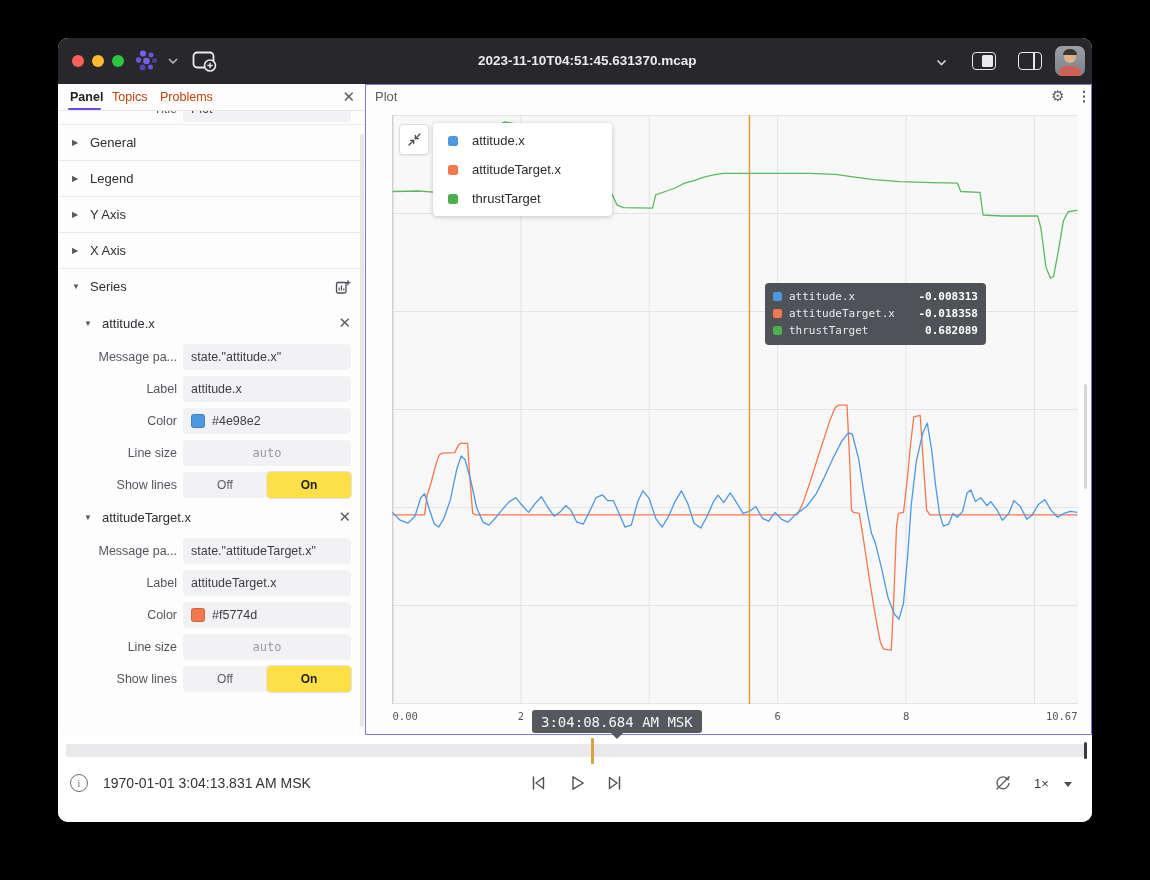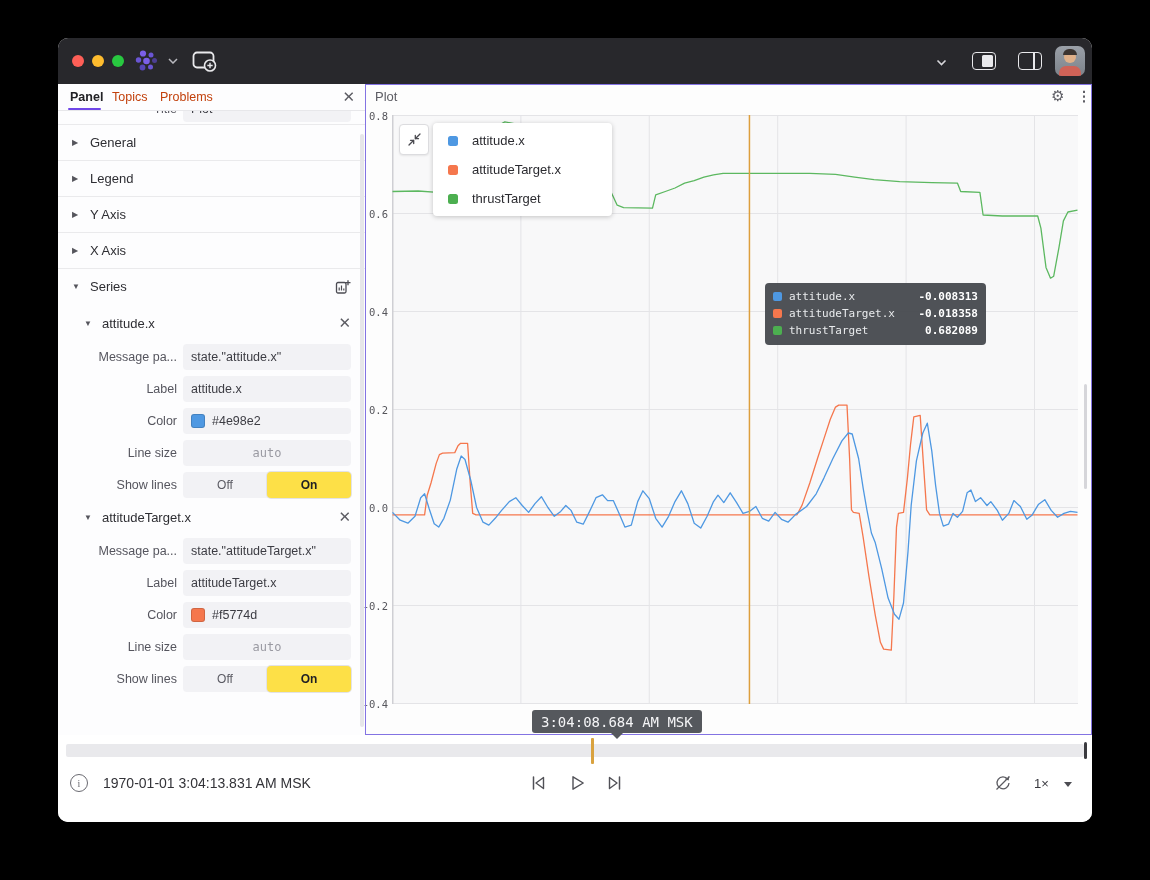--- a/index.html
+++ b/index.html
@@ -129,20 +129,21 @@
       <circle cx="16.5" cy="18" r="2.5" fill="#6a55d4"></circle>
     </svg>
     <svg class="logo-chev" width="10" height="6" viewBox="0 0 10 6">
       <polyline points="1,1 5,5 9,1" fill="none" stroke="#b9b9bf" stroke-width="1.5"></polyline>
     </svg>
     <svg class="addpanel" viewBox="0 0 26 21">
       <rect x="1.5" y="1.5" width="20" height="15" rx="3.5" fill="none" stroke="#e9e9ec" stroke-width="1.8"></rect>
       <circle cx="18" cy="14.5" r="5.5" fill="#28282c" stroke="#e9e9ec" stroke-width="1.6"></circle>
       <path d="M18 11.8v5.4 M15.3 14.5h5.4" stroke="#e9e9ec" stroke-width="1.4"></path>
     </svg>
+    <div class="fname">2023-11-10T04:51:45.631370.mcap</div>
     <svg class="layout-chev" width="11" height="7" viewBox="0 0 11 7">
       <polyline points="1.5,1.5 5.5,5.5 9.5,1.5" fill="none" stroke="#d7d6da" stroke-width="1.6"></polyline>
     </svg>
     <div class="sbicon l"></div>
     <div class="sbicon r"></div>
     <div class="avatar">
       <div class="head"></div>
           <div class="hair"></div>
           <div class="shirt"></div>
     </div>
@@ -277,28 +278,27 @@
           <line x1="257.29475164011245" y1="0" x2="257.29475164011245" y2="589" stroke="#e4e4e7" stroke-width="1"></line>
           <line x1="385.6921274601687" y1="0" x2="385.6921274601687" y2="589" stroke="#e4e4e7" stroke-width="1"></line>
           <line x1="514.0895032802249" y1="0" x2="514.0895032802249" y2="589" stroke="#e4e4e7" stroke-width="1"></line>
           <line x1="642.4868791002812" y1="0" x2="642.4868791002812" y2="589" stroke="#e4e4e7" stroke-width="1"></line>
           <line x1="0.75" y1="0" x2="0.75" y2="589" stroke="#cfcfd4" stroke-width="1.5"></line>
           <polyline points="0.5,76.5 26.2,76.0 45.4,77.4 64.7,75.0 84.0,73.5 96.8,71.5 100.6,49.5 105.1,11.3 112.8,6.9 125.7,9.3 148.2,10.8 167.4,12.3 180.3,20.1 193.1,34.8 205.9,54.4 218.8,76.5 225.2,90.2 231.6,92.6 260.5,93.1 263.7,79.9 273.3,76.5 283.0,73.0 292.6,68.1 302.2,65.7 311.9,62.2 321.5,59.8 331.1,58.3 417.8,58.3 443.5,59.3 462.7,62.2 482.0,64.7 507.7,66.6 539.8,67.6 565.4,68.1 568.7,76.5 587.9,77.4 591.1,100.0 610.4,101.0 645.7,101.0 648.9,113.2 654.0,152.4 658.5,163.2 661.7,161.2 666.9,132.8 671.4,105.9 675.9,97.0 685.5,95.1" fill="none" stroke="#5cb860" stroke-width="1.3" stroke-linejoin="round"></polyline>
           <polyline points="0.5,399.8 32.6,399.8 35.2,380.2 39.0,368.0 44.2,348.4 47.4,339.6 50.6,338.1 62.8,337.6 66.0,330.8 68.6,328.3 75.6,328.3 78.2,368.0 80.7,398.4 84.0,399.8 405.0,399.8 410.1,390.1 417.8,368.0 425.5,343.5 431.9,323.9 438.3,304.3 443.5,292.1 446.7,290.1 455.0,290.1 457.6,343.5 459.5,394.9 461.4,397.4 467.2,398.4 471.1,421.9 476.9,461.1 483.3,500.3 488.4,527.3 491.6,534.1 499.3,535.1 501.9,480.7 504.5,412.1 506.4,398.4 511.5,397.4 515.4,363.1 518.6,328.8 521.8,301.8 528.2,300.4 531.4,348.4 534.6,394.9 537.8,399.8 685.5,399.8" fill="none" stroke="#f5774d" stroke-width="1.3" stroke-linejoin="round"></polyline>
           <polyline points="0.5,397.4 8.2,405.2 15.9,408.2 23.0,401.3 28.7,382.7 32.6,378.8 37.1,393.5 42.2,408.7 46.7,412.1 51.9,403.3 58.3,385.1 64.7,354.3 69.2,341.0 73.0,344.5 78.8,365.5 84.6,392.5 91.0,407.2 96.8,410.1 103.2,403.3 109.6,395.4 117.3,386.6 123.8,382.7 130.2,390.5 136.6,397.4 143.0,388.6 149.4,381.7 155.9,392.5 162.3,401.3 168.7,396.4 173.8,390.5 179.0,395.4 184.8,407.2 191.2,409.2 197.6,396.4 204.0,382.7 210.4,379.8 215.6,385.6 221.3,385.6 227.1,398.4 232.9,412.1 239.3,410.1 245.7,386.6 250.9,375.8 257.3,383.7 263.7,403.3 270.1,412.1 276.6,401.3 283.0,386.6 289.4,375.8 295.8,388.6 302.2,408.2 308.7,413.1 315.1,401.3 321.5,386.6 326.0,380.2 331.8,387.6 338.2,377.8 344.6,387.6 351.0,398.4 357.4,396.4 363.9,391.5 370.3,403.3 376.7,406.2 383.1,397.4 389.5,404.3 396.0,407.2 403.7,399.4 414.6,391.5 424.2,378.8 431.9,363.1 440.9,343.5 449.9,325.9 456.3,318.0 460.2,319.0 466.6,343.5 471.1,372.9 474.9,394.9 479.4,418.0 483.3,427.8 489.7,453.7 496.1,483.1 502.5,499.3 507.0,504.2 511.5,488.0 516.0,436.6 519.2,390.1 524.4,345.9 530.8,318.0 535.3,308.2 539.8,336.1 543.6,370.4 547.5,398.4 551.3,411.1 556.5,409.2 561.0,398.4 565.4,402.3 570.6,396.4 575.1,377.8 578.9,374.9 583.4,386.6 588.6,382.7 595.0,390.5 598.8,386.6 605.3,395.4 610.4,405.2 616.8,398.4 621.9,385.6 628.4,391.5 634.8,404.3 639.9,400.3 646.3,389.6 652.8,384.7 659.2,395.4 665.6,402.3 672.0,398.4 678.4,396.4 685.5,397.4" fill="none" stroke="#4e98e2" stroke-width="1.3" stroke-linejoin="round"></polyline>
           <line x1="357.4447047797563" y1="0" x2="357.4447047797563" y2="589" stroke="#dd9f3d" stroke-width="1.5"></line>
         </svg>
-    <div class="ylabels" id="y-labels">
-          <div style="top: -5.5px;">0.8</div>
-          <div style="top: 92.5px;">0.6</div>
-          <div style="top: 190.5px;">0.4</div>
-          <div style="top: 288.5px;">0.2</div>
-          <div style="top: 386.5px;">0.0</div>
-          <div style="top: 484.5px;">-0.2</div>
-          <div style="top: 582.5px;">-0.4</div>
+    <div class="xlabels" id="x-labels">
+          <div style="left: 27.5px;">0.00</div>
+          <div style="left: 155.897px; transform: translateX(-50%);">2</div>
+          <div style="left: 284.295px; transform: translateX(-50%);">4</div>
+          <div style="left: 412.692px; transform: translateX(-50%);">6</div>
+          <div style="left: 541.09px; transform: translateX(-50%);">8</div>
+          <div style="left: 712.5px; transform: translateX(-100%);">10.67</div>
         </div>
 
     <div class="collapse-btn">
       <svg width="15" height="15" viewBox="0 0 15 15">
         <path d="M13 2 L8.3 6.7 M8.3 6.7h3.2 M8.3 6.7v-3.2 M2 13 L6.7 8.3 M6.7 8.3h-3.2 M6.7 8.3v3.2" fill="none" stroke="#4a4a50" stroke-width="1.3" stroke-linecap="round"></path>
       </svg>
     </div>
 
     <div class="legend">
       <div class="lrow">

